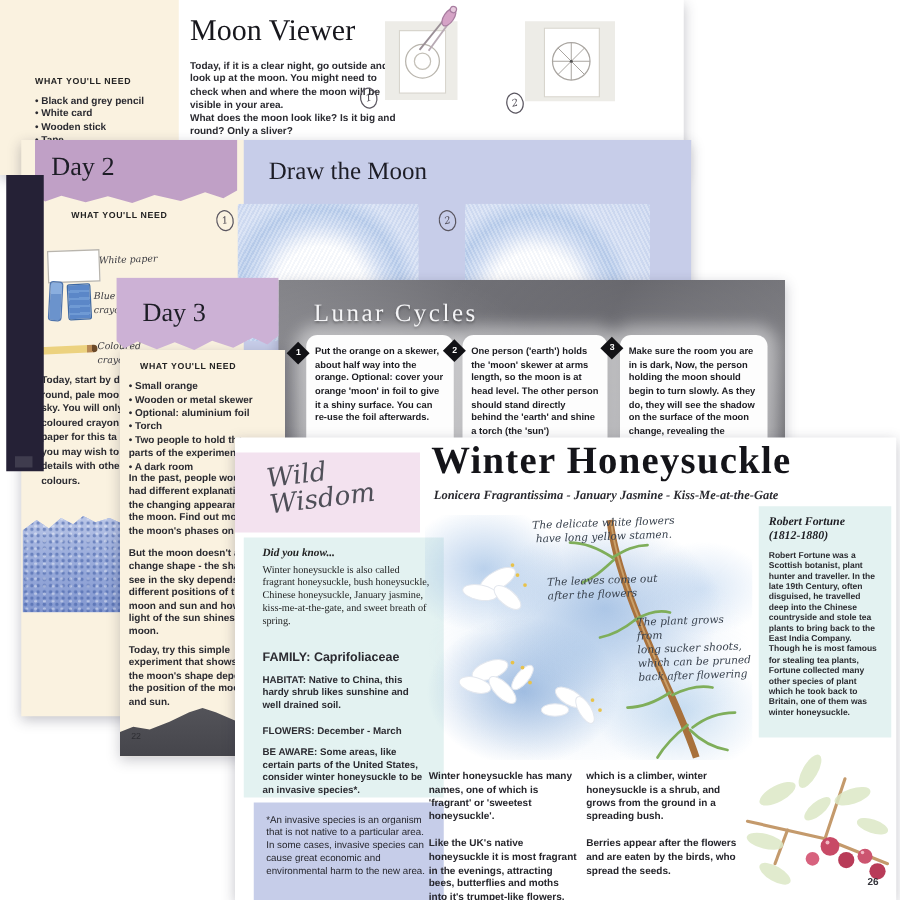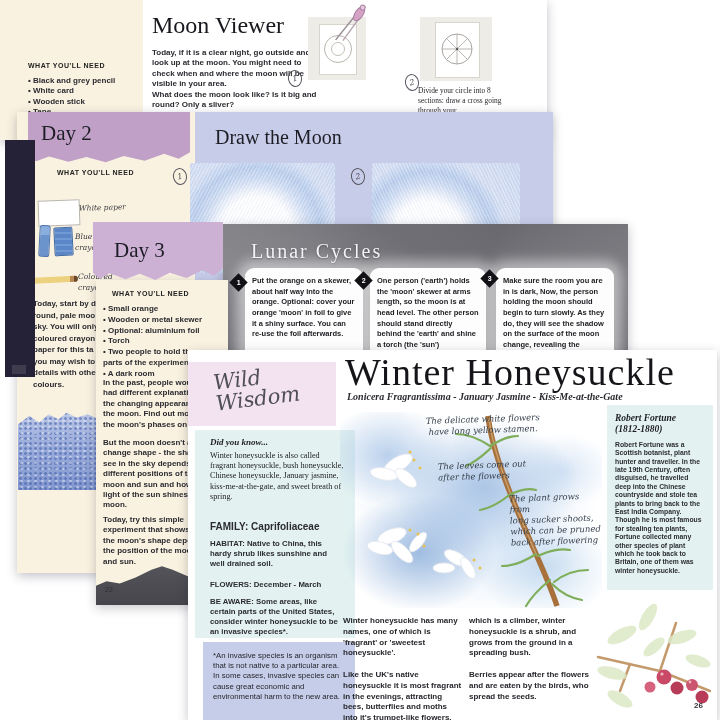--- a/index.html
+++ b/index.html
@@ -69,21 +69,20 @@
       <div class="whitecard" style="left:15px;top:5px;width:43px;height:54px;"></div>
       <svg class="abs" style="left:19px;top:12px;" width="36" height="40" viewBox="0 0 36 40">
         <circle cx="18" cy="20" r="15" fill="none" stroke="#a9a5a0" stroke-width="1"></circle>
         <path d="M18 5 V35 M3 20 H33 M7.4 9.4 L28.6 30.6 M28.6 9.4 L7.4 30.6" stroke="#a9a5a0" stroke-width="0.8"></path>
         <circle cx="18" cy="20" r="1.2" fill="#555"></circle>
       </svg>
     </div>
     <div class="abs numcircle" style="left:405px;top:74px;">
         <span>2</span>
       </div>
-    <div class="abs cap" style="left:418px;top:86px;width:98px;">Divide your circle into 8 sections: draw a cross going through your</div>
   </div>
 
   <div class="card" style="left:17px;top:112px;width:536px;height:461px;background:#faf2e0;z-index:3;">
     <div class="abs" style="left:178px;top:0;width:358px;height:461px;background:#c7cde9;"></div>
 
     <div class="abs serif" style="left:198px;top:14px;font-size:20px;color:#1d1d26;">Draw the Moon</div>
 
     <div class="abs numcircle" style="left:156px;top:56px;">
         <span>1</span>
       </div>
@@ -215,21 +214,21 @@
     </div>
   </div>
 
   <div class="card" style="left:188px;top:350px;width:529px;height:370px;background:#ffffff;z-index:7;">
 
     <div class="abs" style="left:0;top:12px;width:148px;height:64px;background:#f3e2ef;">
       <div class="script pre" style="padding:5px 0 0 26px;font-size:21px;line-height:1.02;color:#4f4f58;transform:rotate(-7deg);">Wild
 Wisdom</div>
     </div>
 
-    <div class="abs serif" style="left:157px;top:0px;font-size:38px;letter-spacing:1px;color:#141419;">Winter Honeysuckle</div>
+    <div class="abs serif" style="left:157px;top:0px;font-size:31px;letter-spacing:1px;color:#141419;font-weight:bold;">Winter Honeysuckle</div>
     <div class="abs serif" style="left:159px;top:41px;font-size:10px;font-weight:bold;font-style:italic;color:#2a2a30;">Lonicera Fragrantissima - January Jasmine - Kiss-Me-at-the-Gate</div>
 
     <div class="abs cyanpanel" style="left:7px;top:80px;width:160px;height:208px;"></div>
     <div class="abs serif" style="left:22px;top:87px;font-size:9px;font-weight:bold;font-style:italic;color:#222;text-align:center;">Did you know...</div>
     <div class="abs serif" style="left:22px;top:101px;width:134px;font-size:8.2px;line-height:10.2px;color:#222;">Winter honeysuckle is also called fragrant honeysuckle, bush honeysuckle, Chinese honeysuckle, January jasmine, kiss-me-at-the-gate, and sweet breath of spring.</div>
     <div class="abs" style="left:22px;top:172px;width:134px;font-size:10px;font-weight:600;line-height:10px;color:#2b2b31;">FAMILY: Caprifoliaceae</div>
     <div class="abs" style="left:22px;top:189px;width:130px;font-size:7.8px;font-weight:600;line-height:10px;color:#2b2b31;">HABITAT: Native to China, this hardy shrub likes sunshine and well drained soil.</div>
     <div class="abs" style="left:22px;top:230px;width:134px;font-size:7.8px;font-weight:600;line-height:10px;color:#2b2b31;">FLOWERS: December - March</div>
     <div class="abs" style="left:22px;top:247px;width:134px;font-size:7.8px;font-weight:600;line-height:10px;color:#2b2b31;">BE AWARE: Some areas, like certain parts of the United States, consider winter honeysuckle to be an invasive species*.</div>
 

